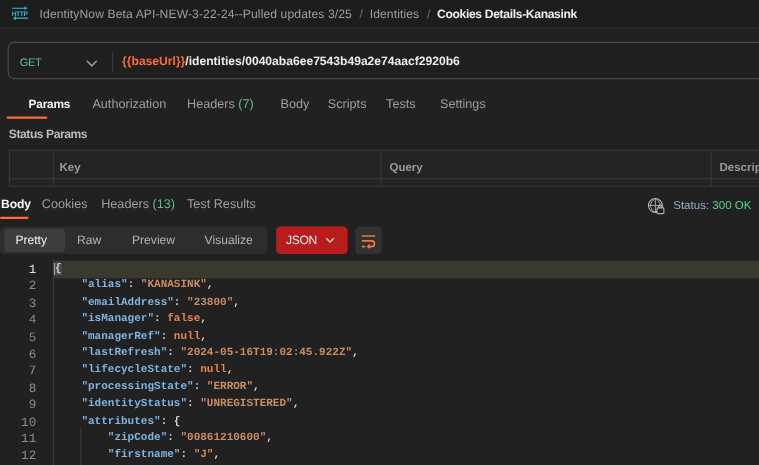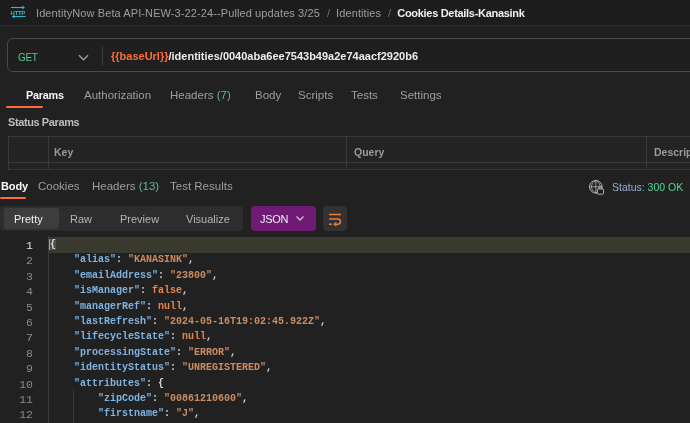--- a/index.html
+++ b/index.html
@@ -37,21 +37,21 @@
   .stab { position:absolute; top:180px; font-size:11.5px; color:#9e9e9e; white-space:nowrap;}
   .stab.on { color:#fafafa; font-weight:bold; font-size:11px; letter-spacing:-0.1px; }
   #body-line { position:absolute; left:0px; top:197px; width:26px; height:2px; background:#ff6c37; border-radius:1px;}
   #status { position:absolute; left:612px; top:181px; font-size:10.5px; color:#98aed2; white-space:nowrap;}
   #status .ok { color:#4fd694; }
   
   #seg { position:absolute; left:0; top:206px; width:243px; height:25px; background:#2d2d2d; border-radius:4px; }
   #pill { position:absolute; left:4px; top:2px; width:55px; height:21px; background:#3d3d3d; border-radius:3px; }
   .segtxt { position:absolute; top:7px; font-size:11px; color:#b4b4b4; }
   .segtxt.on { color:#f2f2f2; }
-  #jsonbtn { position:absolute; left:251px; top:206px; width:65px; height:25px; background:#701a75; border-radius:4px; }
+  #jsonbtn { position:absolute; left:251px; top:206px; width:65px; height:25px; background:#b91c1c; border-radius:4px; }
   #jsonbtn span { position:absolute; left:9px; top:7px; font-size:11px; letter-spacing:-0.3px; color:#eaf0f8;}
   #wrapbtn { position:absolute; left:323px; top:206px; width:24px; height:25px; background:#323232; border-radius:4px; }
   
   #code { position:absolute; left:0; top:236px; width:690px; height:187px; background:#212121;
     font-family:"Liberation Mono", monospace; font-size:10px; font-weight:bold; }
   #gutsep { position:absolute; left:48px; top:0; bottom:0; width:1px; background:#3c3c3c; }
   #hl1 { position:absolute; left:49px; right:0; top:1px; height:15.5px; background:#39392d; }
   .ln { position:absolute; width:33px; text-align:right; color:#8a8a8a; font-size:11.5px; font-weight:normal; }
   .cl { position:absolute; left:50px; white-space:pre; color:#d4d4d4; }
   .k { color:#7fb3e1; }

